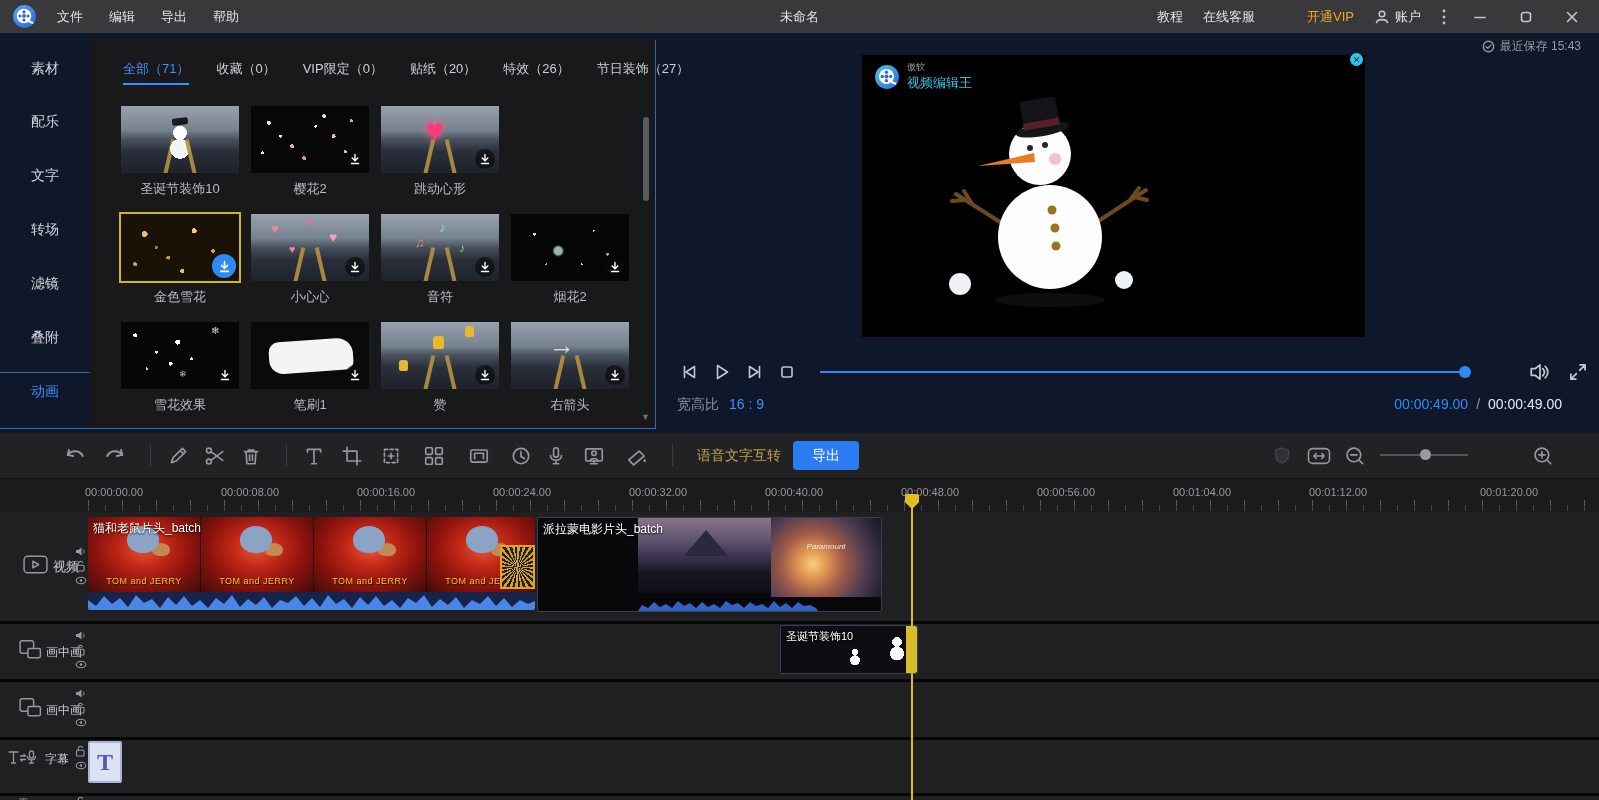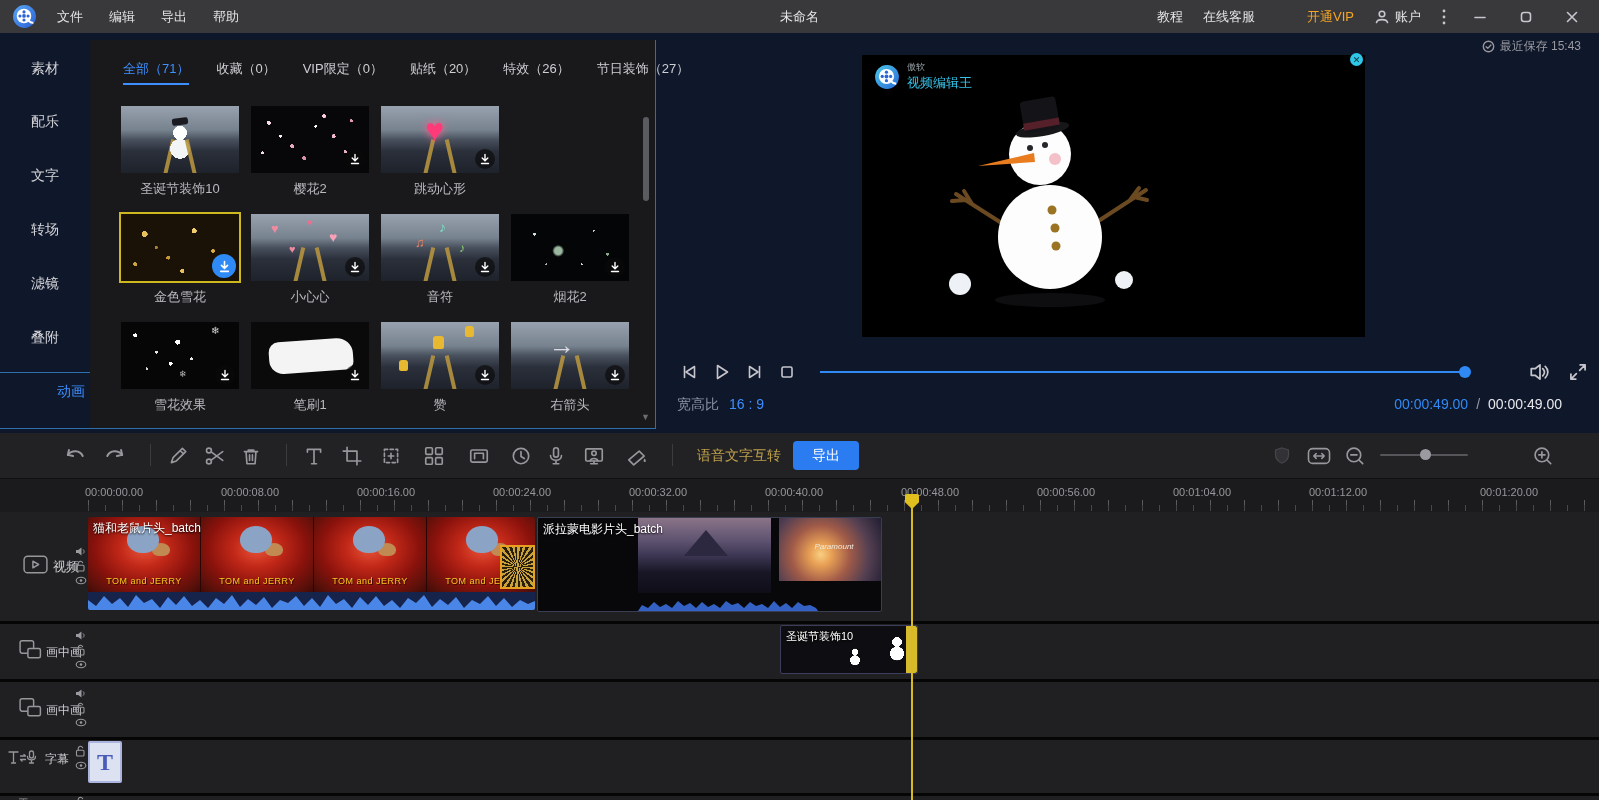--- a/index.html
+++ b/index.html
@@ -18,21 +18,21 @@
   .tb-right{margin-left:auto;display:flex;align-items:center;gap:20px;padding-right:14px;z-index:2;}
   .vip{color:#f5a623;margin-left:32px;}
   .winbtn{display:flex;align-items:center;justify-content:center;width:26px;height:26px;}
   .acct{display:flex;align-items:center;gap:5px;}
 
   
   .autosave{position:absolute;right:18px;top:38px;font-size:12px;color:#9a9aa0;display:flex;gap:5px;align-items:center;}
 
   
   .side-item{position:absolute;left:0;width:90px;text-align:center;font-size:14px;color:#d6d6da;cursor:pointer;}
-  .side-item.active{color:#3d8fff;padding-left:26px;}
+  .side-item.active{color:#3d8fff;}
   .bline{position:absolute;background:#2d6fad;}
 
   
   .panel{position:absolute;left:90px;top:40px;width:565px;height:388px;background:#19191b;}
   .tabs{position:absolute;left:33px;top:20px;display:flex;gap:27px;font-size:13px;color:#cfcfd4;}
   .tab{padding-bottom:5px;cursor:pointer;white-space:nowrap;}
   .tab.active{color:#3d8fff;border-bottom:2px solid #3d8fff;}
   .cell{position:absolute;width:118px;cursor:pointer;}
   .thumb{position:relative;width:118px;height:67px;background:#000;overflow:hidden;}
   .thumb.sel{outline:2px solid #cdb91f;outline-offset:0;}
@@ -136,21 +136,21 @@
   .wave1{position:absolute;left:0;bottom:0;width:447px;height:18px;background:#16234a;}
   .cliplabel{position:absolute;left:5px;top:3px;font-size:12px;color:#fff;text-shadow:0 1px 2px #000;z-index:3;white-space:nowrap;}
   .sunburst{position:absolute;left:412px;top:28px;width:31px;height:40px;border:2px solid #e8a020;z-index:4;
        background:repeating-conic-gradient(#c9a23a 0 7deg,#2a1f0a 7deg 15deg);}
   .clip2{position:absolute;left:537px;top:517px;width:343px;height:93px;background:#08080a;overflow:hidden;
        border:1px solid #3a3e52;border-radius:2px;}
   .pmA{position:absolute;left:100px;top:0;width:133px;height:75px;
        background:linear-gradient(180deg,#8a7488 0%,#5e5370 30%,#3a3450 52%,#191726 72%,#0e0d18 100%);}
   .pmA::before{content:"";position:absolute;left:46px;top:12px;width:0;height:0;
        border-left:22px solid transparent;border-right:22px solid transparent;border-bottom:26px solid #2c2840;}
-  .pmB{position:absolute;left:241px;top:0;width:110px;height:63px;
+  .pmB{position:absolute;left:233px;top:0;width:110px;height:79px;
        background:radial-gradient(circle at 38% 58%,#f8cf82 0%,#e8a055 14%,#a05a48 38%,#554052 62%,#2a2438 85%,#1a1626 100%);}
   .pmtxt{position:absolute;left:0;right:0;top:24px;text-align:center;font-size:8px;font-style:italic;color:#efe8da;}
   .wave2{position:absolute;left:0;bottom:0;width:343px;height:18px;}
   .clippip{position:absolute;left:780px;top:625px;width:136px;height:47px;background:#0e0e12;
        border:1px solid #3a3e5a;border-radius:2px;overflow:hidden;}
   .pip-handle{position:absolute;right:0;top:0;width:11px;height:100%;background:#d6bb2e;border-radius:0 2px 2px 0;}
   .pip-handle::before{content:"";position:absolute;left:5px;top:8px;width:1px;height:29px;background:#6b5a10;}
   .msnow{position:absolute;width:12px;height:18px;background-image:
     radial-gradient(circle 3.5px at 50% 22%,#fff 98%,transparent),
     radial-gradient(circle 5px at 50% 68%,#fff 98%,transparent);}

